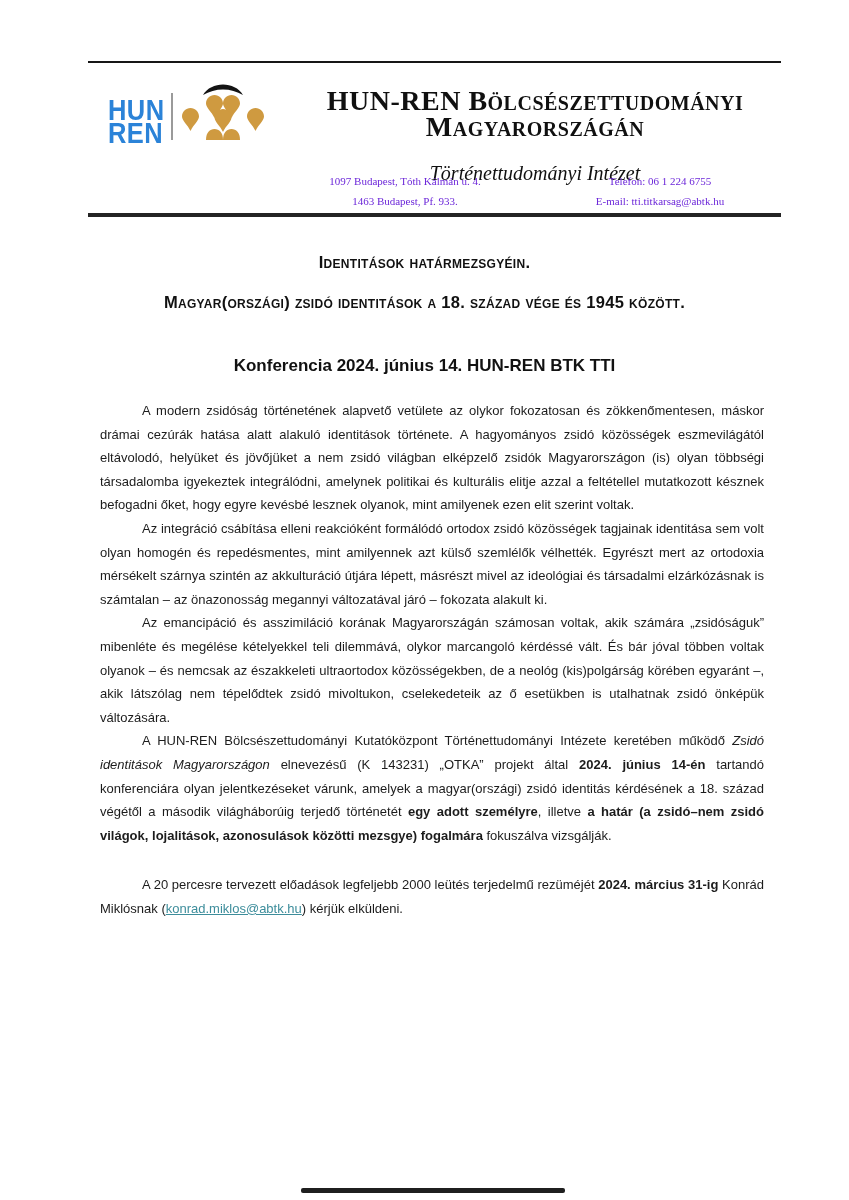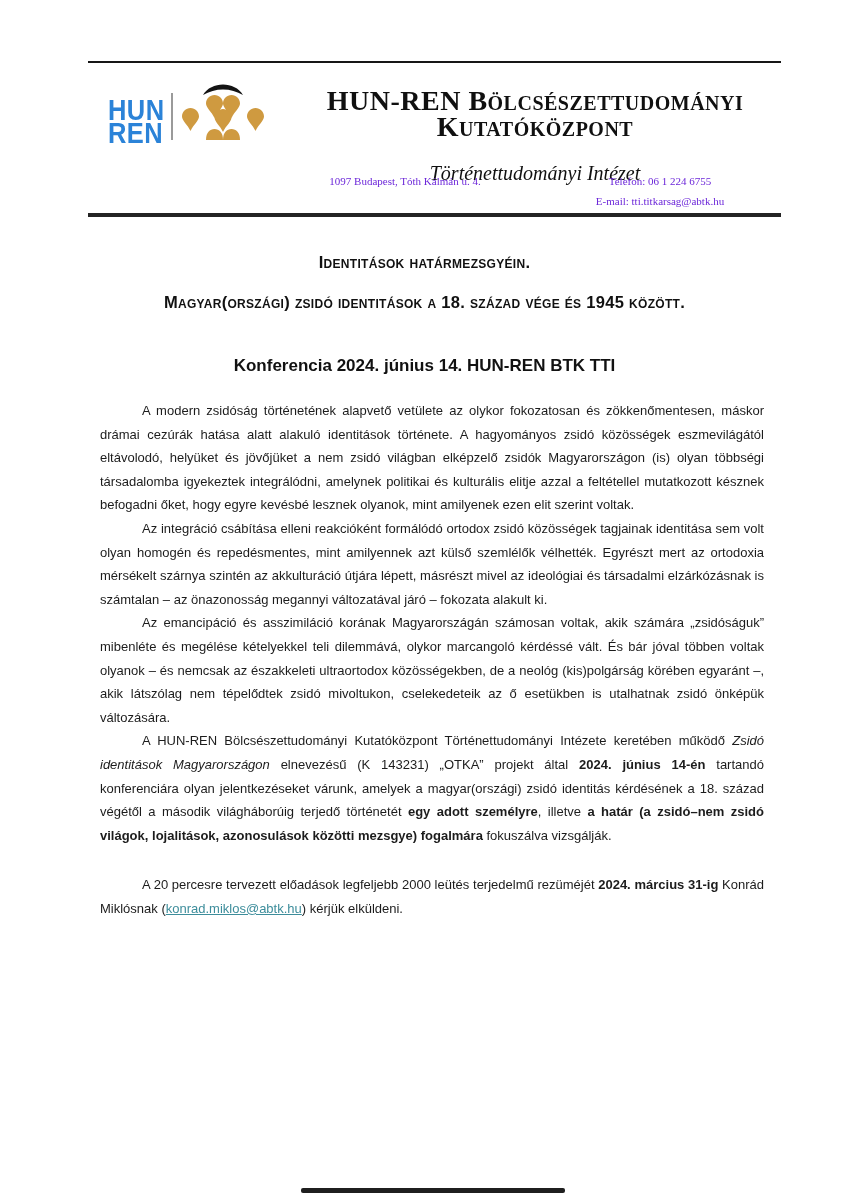--- a/index.html
+++ b/index.html
@@ -81,26 +81,27 @@
         <path transform="translate(33.5,28)" d="M8.5,0 C13.2,0 17,3.8 17,8.5 C17,12.7 11.5,16.5 8.5,23 C5.5,16.5 0,12.7 0,8.5 C0,3.8 3.8,0 8.5,0 Z"></path>
         <path transform="translate(66,27)" d="M8.5,0 C13.2,0 17,3.8 17,8.5 C17,12.7 11.5,16.5 8.5,23 C5.5,16.5 0,12.7 0,8.5 C0,3.8 3.8,0 8.5,0 Z"></path>
         <path transform="translate(25,48)" d="M0,11 C0,3.5 3.8,0 8.5,0 C13.2,0 17,3.5 17,11 L0,11 Z"></path>
         <path transform="translate(42,48)" d="M0,11 C0,3.5 3.8,0 8.5,0 C13.2,0 17,3.5 17,11 L0,11 Z"></path>
       </g>
     </svg>
   </div>
 
   <div class="org">
     <div class="org-line">HUN-REN Bölcsészettudományi</div>
-    <div class="org-line">Kutatóközpont</div>
+    <div class="org-line">Magyarországán</div>
     <div class="institute">Történettudományi Intézet</div>
   </div>
 
   <div class="addr contact">
     <div>1097 Budapest, Tóth Kálmán u. 4.</div>
+    <div>1463 Budapest, Pf. 933.</div>
   </div>
   <div class="tel contact">
     <div>Telefon: 06 1 224 6755</div>
     <div>E-mail: tti.titkarsag@abtk.hu</div>
   </div>
 
   <div class="rule-thick"></div>
 
   <div class="t1">Identitások határmezsgyéin.</div>
   <div class="t2">Magyar(országi) zsidó identitások a 18. század vége és 1945 között.</div>

